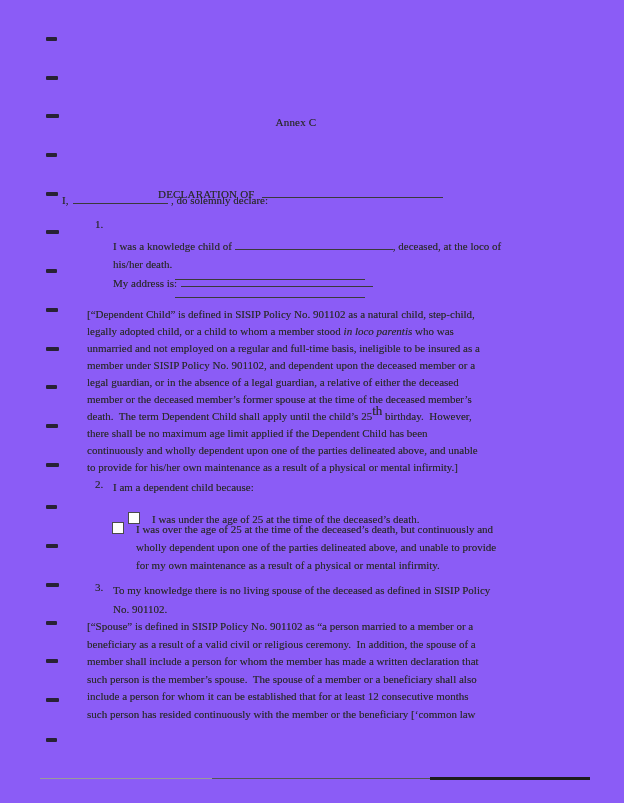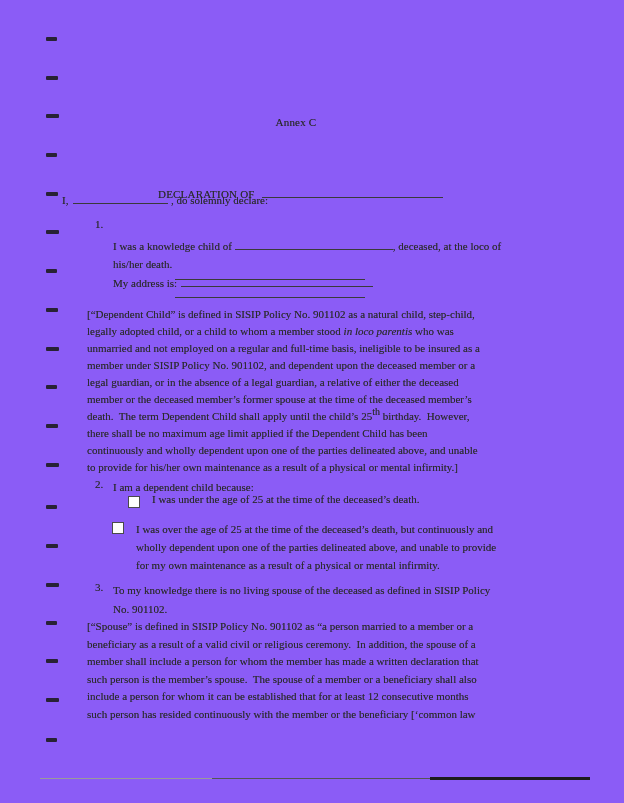--- a/index.html
+++ b/index.html
@@ -28,21 +28,21 @@
   }
   .item{display:flex;}
   .num{width:18px;flex:0 0 18px;}
   .body{line-height:18.5px;white-space:pre-line;}
   .line{white-space:nowrap;}
   .para{
     line-height:17px;
     white-space:pre-wrap;
   }
   .para i{font-style:italic;}
-  sup{font-size:10px;line-height:0;vertical-align:super;}
+  sup{font-size:13px;line-height:0;vertical-align:super;}
   .option{display:flex;align-items:flex-start;}
   .checkbox{
     flex:0 0 10px;width:10px;height:10px;
     border:1px solid #4a4a4a;
     margin-top:2px;margin-right:12px;
     background:#fdfdfc;
   }
   .opt-text{line-height:18px;white-space:pre-line;}
   .addr-line{position:absolute;height:1px;background:#3a3a3a;}
   .scan-line{position:absolute;}
@@ -78,21 +78,21 @@
   <div class="addr-line" style="top:279px;left:175px;width:190px;"></div>
   <div class="addr-line" style="top:297px;left:175px;width:190px;"></div>
 
   <div class="abs para" style="top:306px;left:87px;"><span>[“Dependent Child” is defined in SISIP Policy No. 901102 as a natural child, step-child,</span><br><span>legally adopted child, or a child to whom a member stood </span><i>in loco parentis</i><span> who was</span><br><span>unmarried and not employed on a regular and full-time basis, ineligible to be insured as a</span><br><span>member under SISIP Policy No. 901102, and dependent upon the deceased member or a</span><br><span>legal guardian, or in the absence of a legal guardian, a relative of either the deceased</span><br><span>member or the deceased member’s former spouse at the time of the deceased member’s</span><br><span>death.  The term Dependent Child shall apply until the child’s 25</span><sup>th</sup><span> birthday.  However,</span><br><span>there shall be no maximum age limit applied if the Dependent Child has been</span><br><span>continuously and wholly dependent upon one of the parties delineated above, and unable</span><br><span>to provide for his/her own maintenance as a result of a physical or mental infirmity.]</span></div>
 
   <div class="abs item" style="top:478px;left:95px;">
     <span class="num">2.</span>
     <div class="body">I am a dependent child because:</div>
   </div>
 
-  <div class="abs option" style="top:490px;left:128px;align-items:flex-end;">
+  <div class="abs option" style="top:510px;left:128px;">
     <span class="checkbox"></span>
     <div class="opt-text">I was under the age of 25 at the time of the deceased’s death.</div>
   </div>
 
   <div class="abs option" style="top:520px;left:112px;">
     <span class="checkbox"></span>
     <div class="opt-text">I was over the age of 25 at the time of the deceased’s death, but continuously and
 wholly dependent upon one of the parties delineated above, and unable to provide
 for my own maintenance as a result of a physical or mental infirmity.</div>
   </div>

